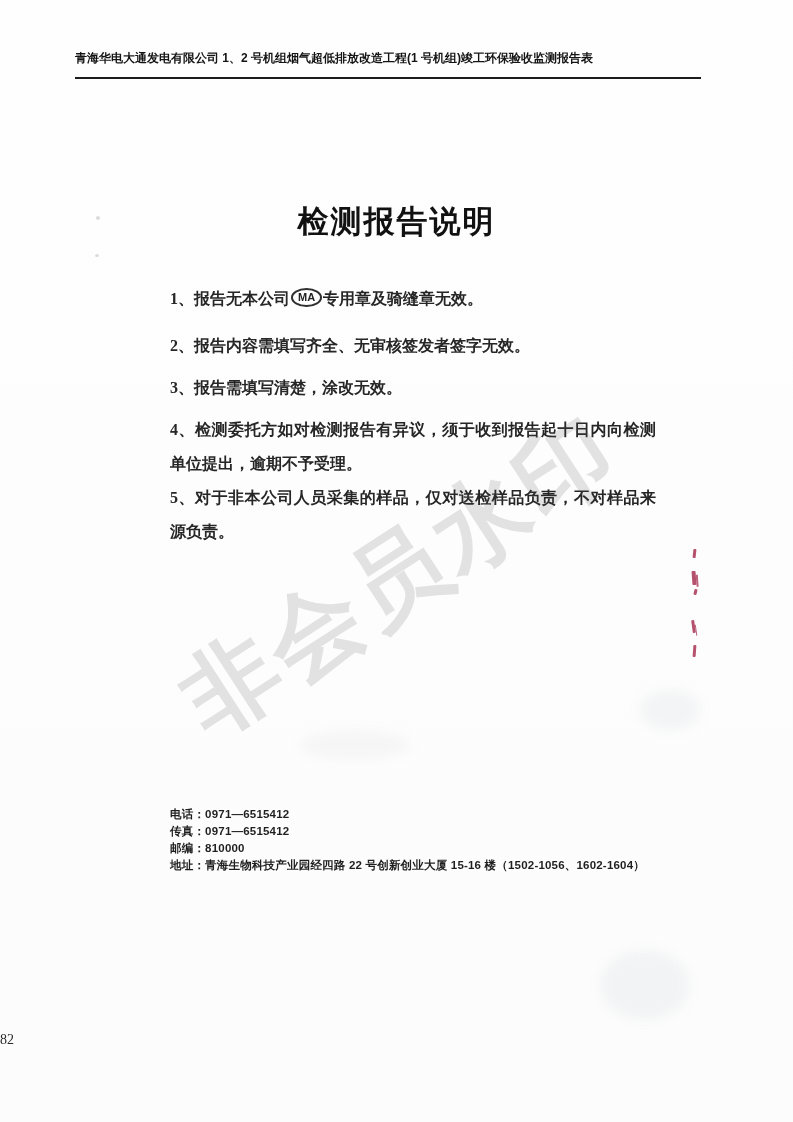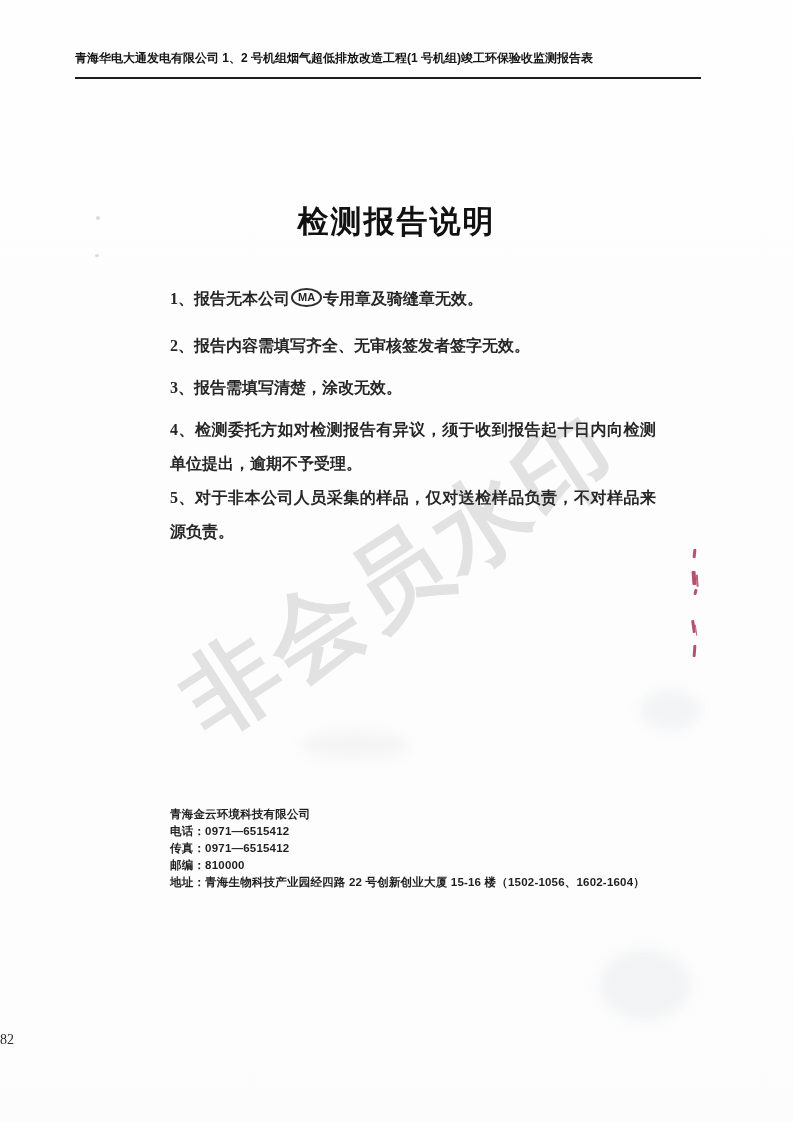--- a/index.html
+++ b/index.html
@@ -110,21 +110,20 @@
 
   <div class="notes">
     <p class="note"><span>1、报告无本公司</span><span class="ma-badge">MA</span><span>专用章及骑缝章无效。</span></p>
     <p class="note">2、报告内容需填写齐全、无审核签发者签字无效。</p>
     <p class="note">3、报告需填写清楚，涂改无效。</p>
     <p class="note tight">4、检测委托方如对检测报告有异议，须于收到报告起十日内向检测单位提出，逾期不予受理。</p>
     <p class="note tight">5、对于非本公司人员采集的样品，仅对送检样品负责，不对样品来源负责。</p>
   </div>
 
   <div class="contact">
-    <div class="row">青海金云环境科技有限公司</div>
     <div class="row"><span>电话：</span><span>0971—6515412</span></div>
     <div class="row"><span>传真：</span><span>0971—6515412</span></div>
     <div class="row"><span>邮编：</span><span>810000</span></div>
     <div class="row"><span>地址：</span><span>青海生物科技产业园经四路 22 号创新创业大厦 15-16 楼（1502-1056、1602-1604）</span></div>
   </div>
 
   <div class="page-number">82</div>
 
   <div class="stamp-fragment sf1"></div>
   <div class="stamp-fragment sf2"></div>

